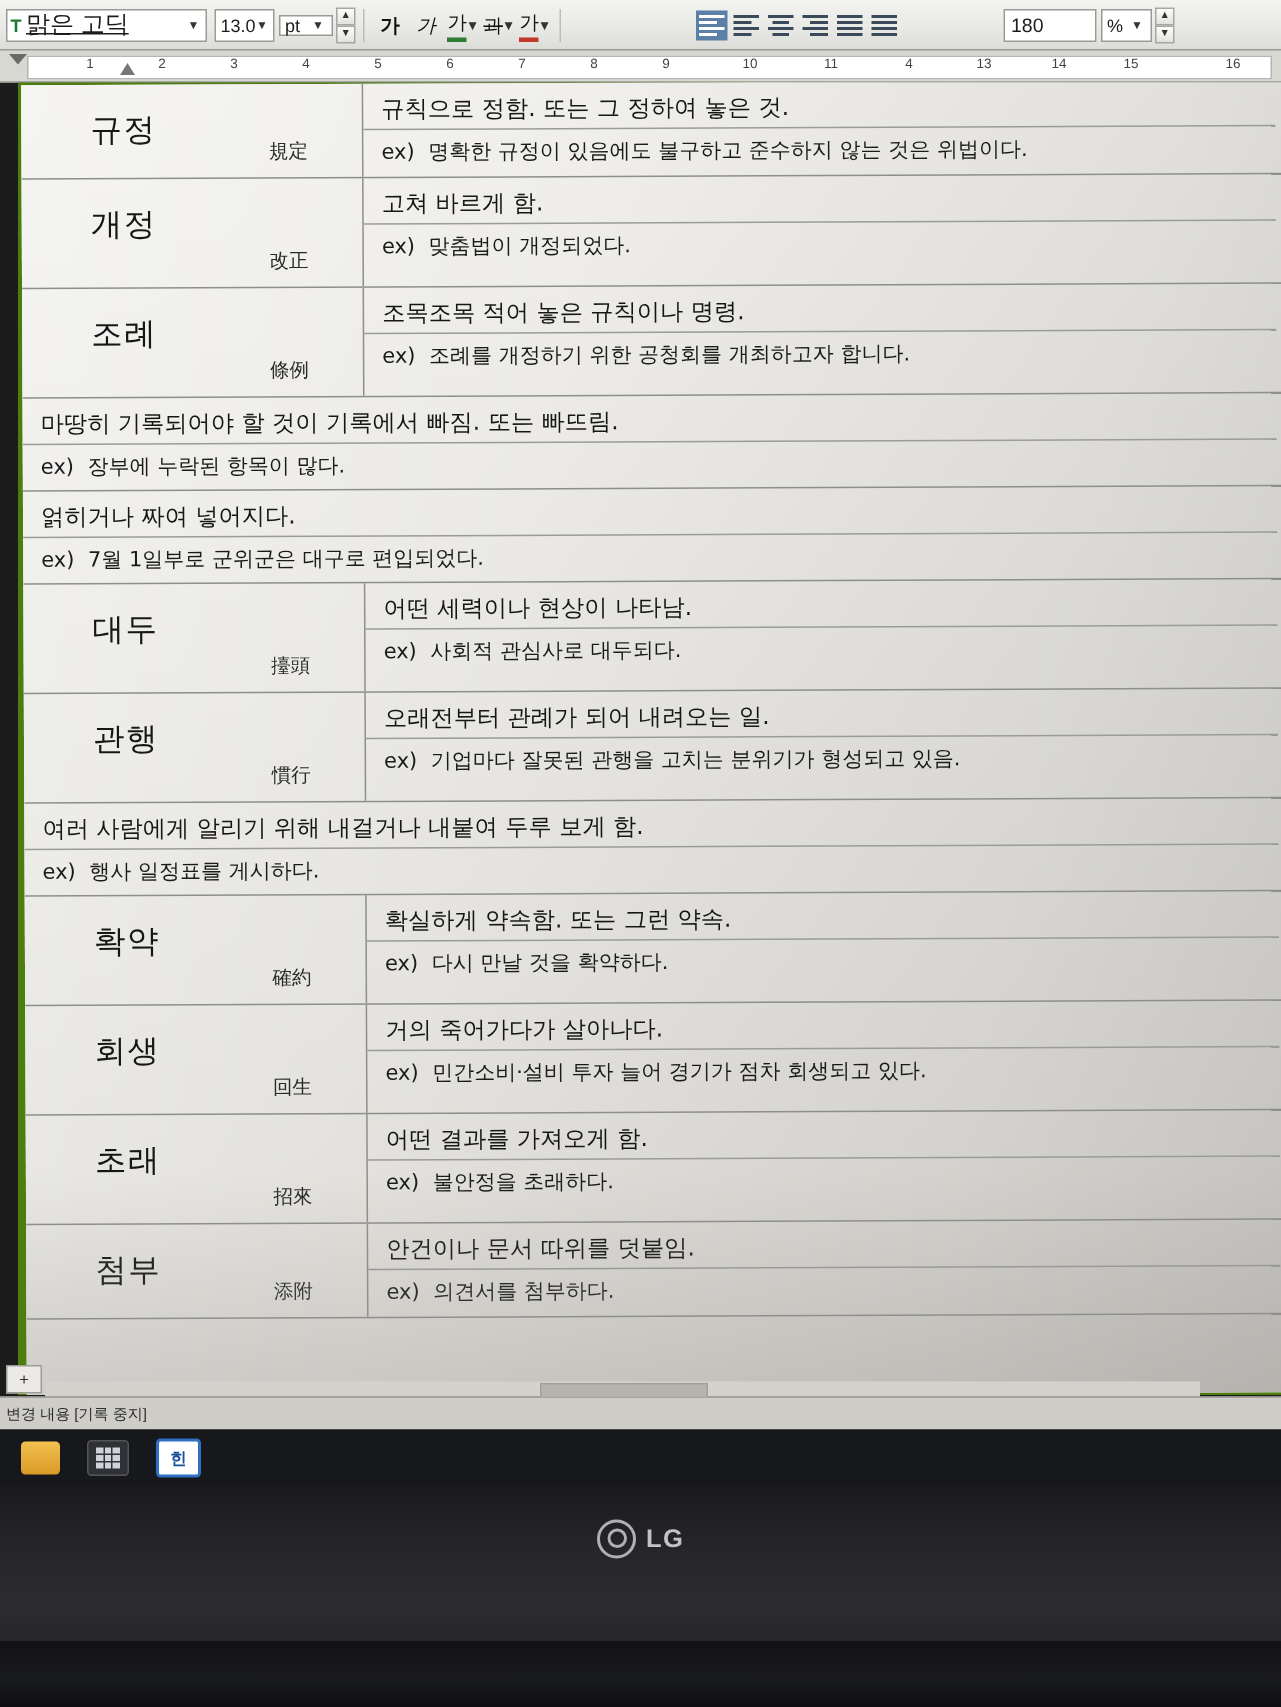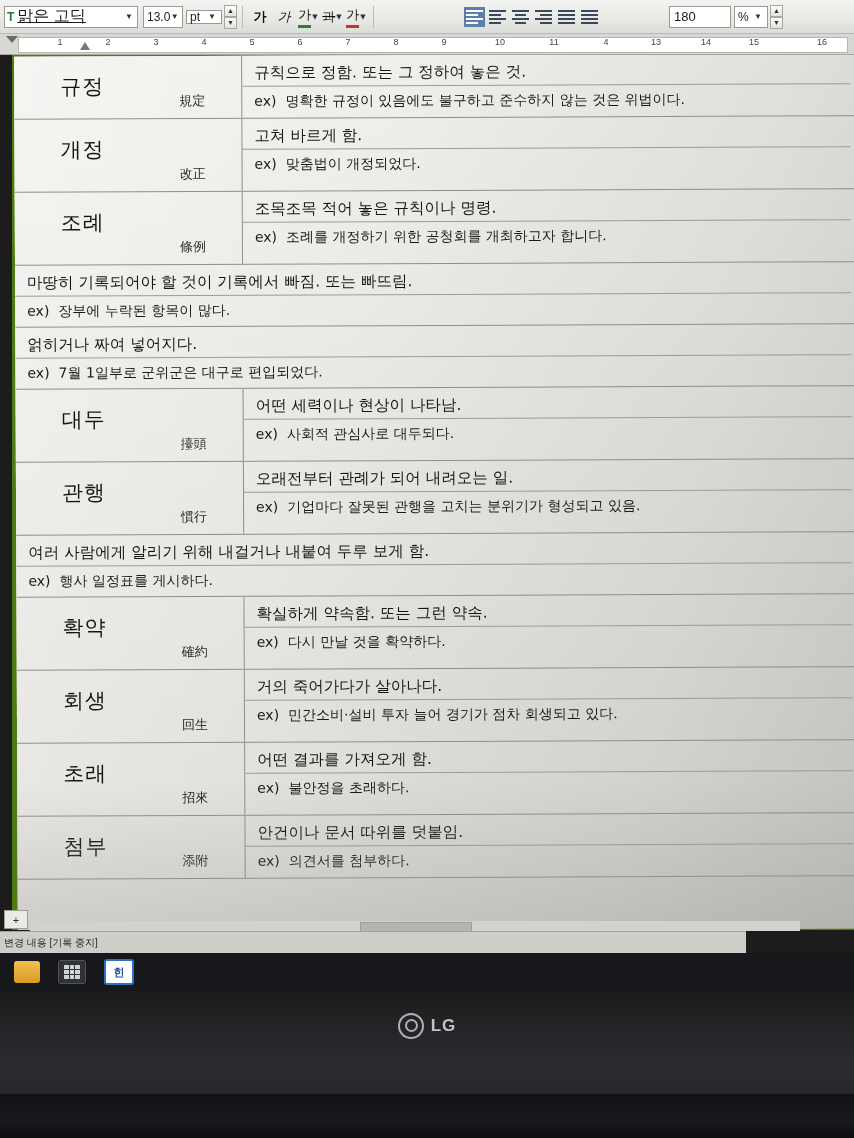--- a/index.html
+++ b/index.html
@@ -346,21 +346,21 @@
     font-size: 11px;
     color: #333;
     display: flex;
     align-items: center;
     justify-content: center;
   }
   .statusbar {
     position: absolute;
     left: 0;
     top: 931px;
-    width: 746px;
+    width: 854px;
     height: 22px;
     background: #cfcdc8;
     border-top: 1px solid #a4a29d;
     font-size: 10px;
     color: #2a2a2a;
     display: flex;
     align-items: center;
     padding-left: 4px;
     box-sizing: border-box;
   }

